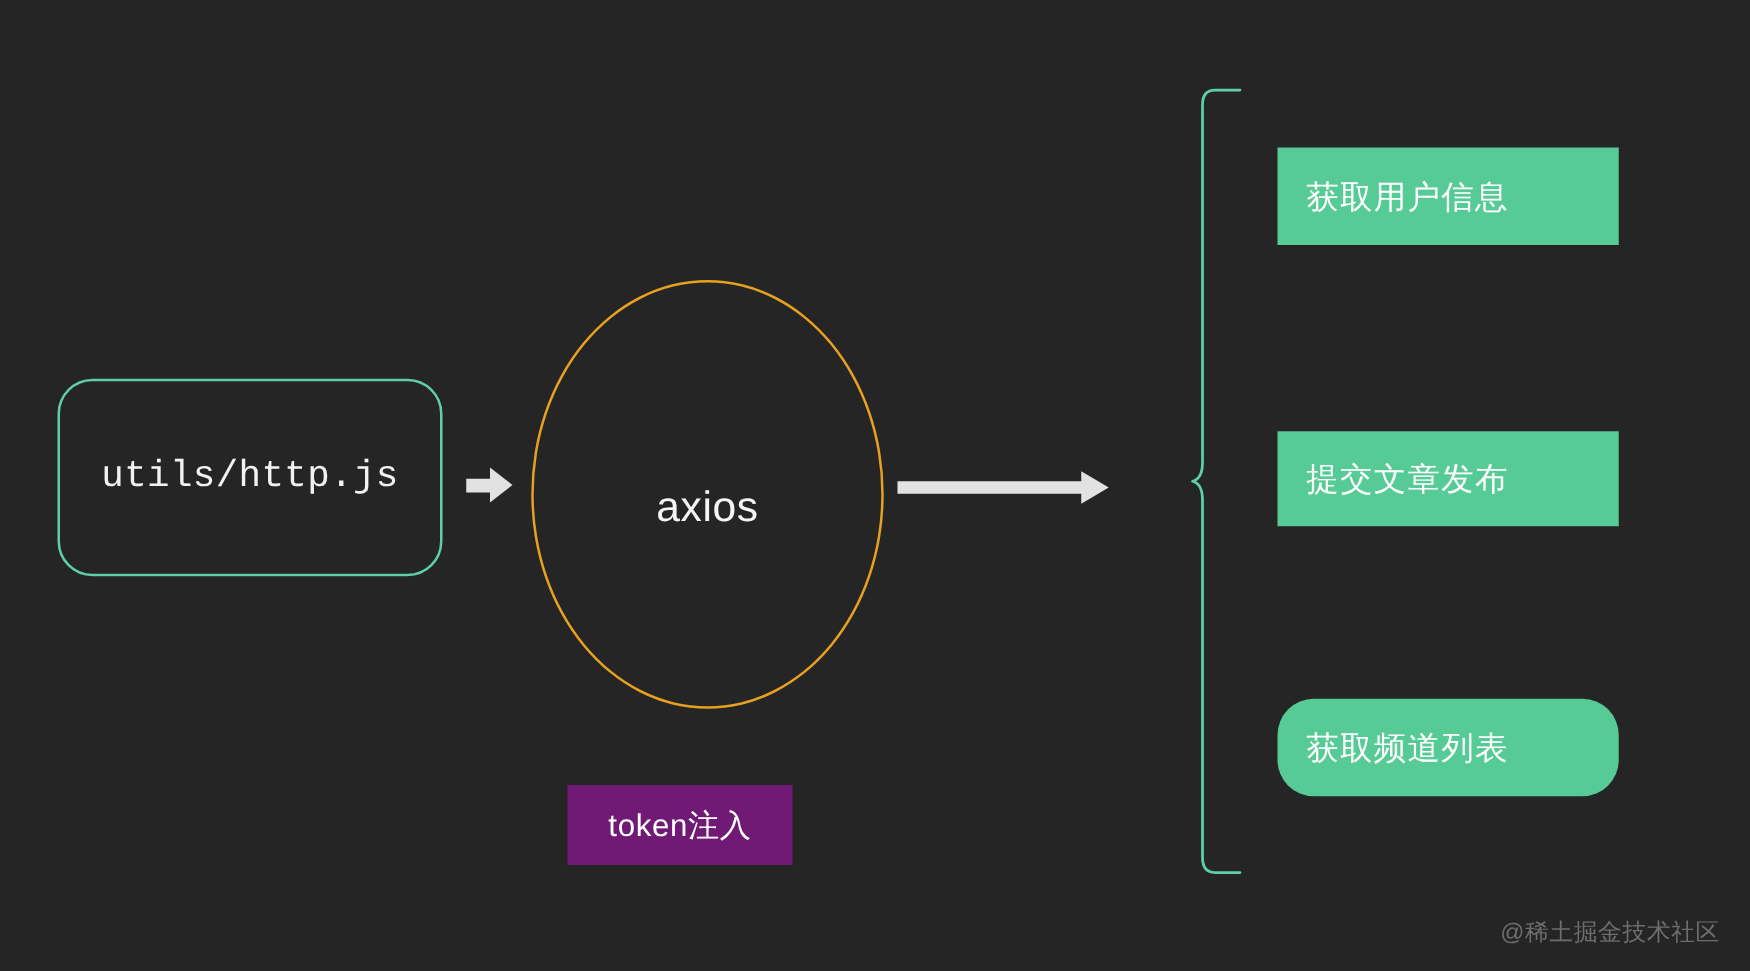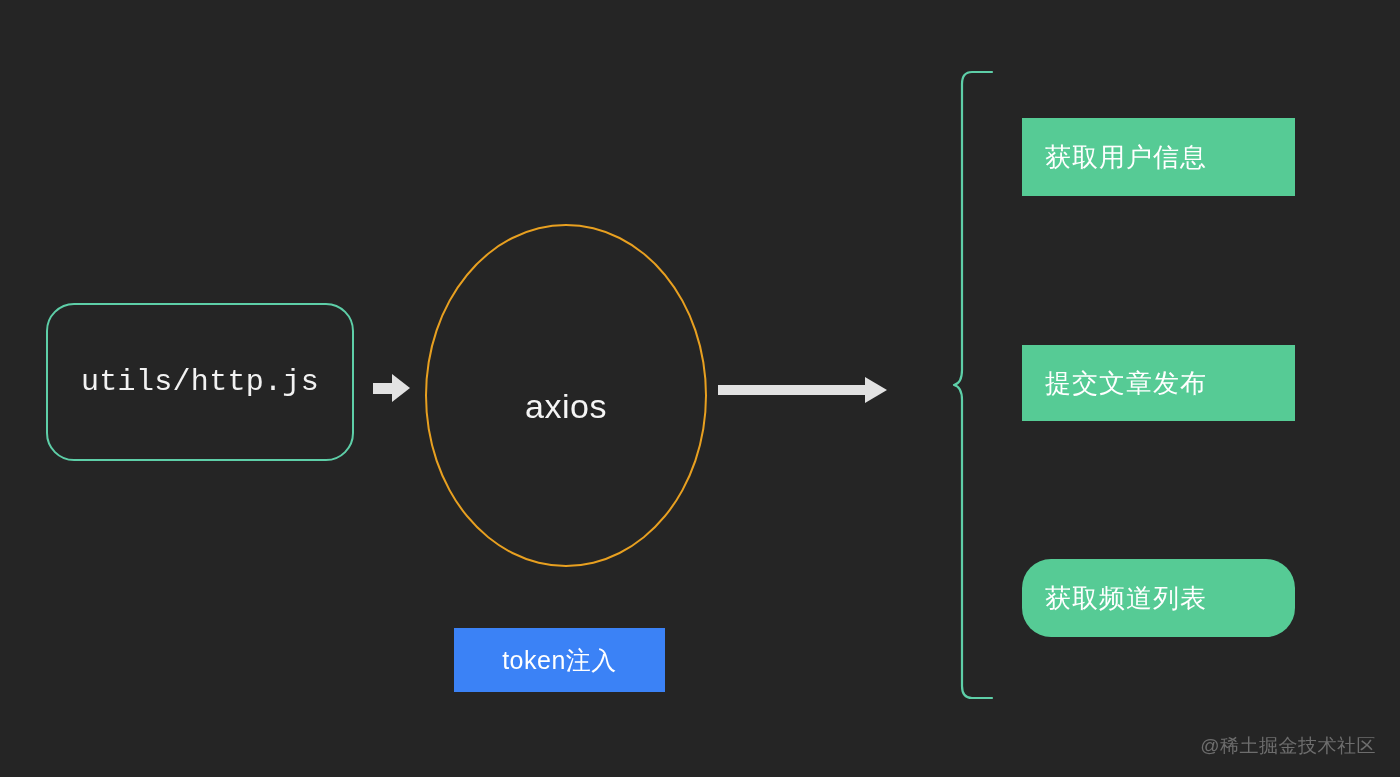--- a/index.html
+++ b/index.html
@@ -91,23 +91,23 @@
     border-top-width: 13px;
     border-bottom-width: 13px;
     border-left-width: 22px;
   }
 
   
   .token-box {
     position: absolute;
     left: 454px;
     top: 628px;
-    width: 211px;
+    width: 180px;
     height: 64px;
-    background: #3b82f6;
+    background: #701a75;
     display: flex;
     align-items: center;
     justify-content: center;
   }
   .token-label {
     color: #ffffff;
     font-size: 25px;
     letter-spacing: 0.5px;
   }
 

